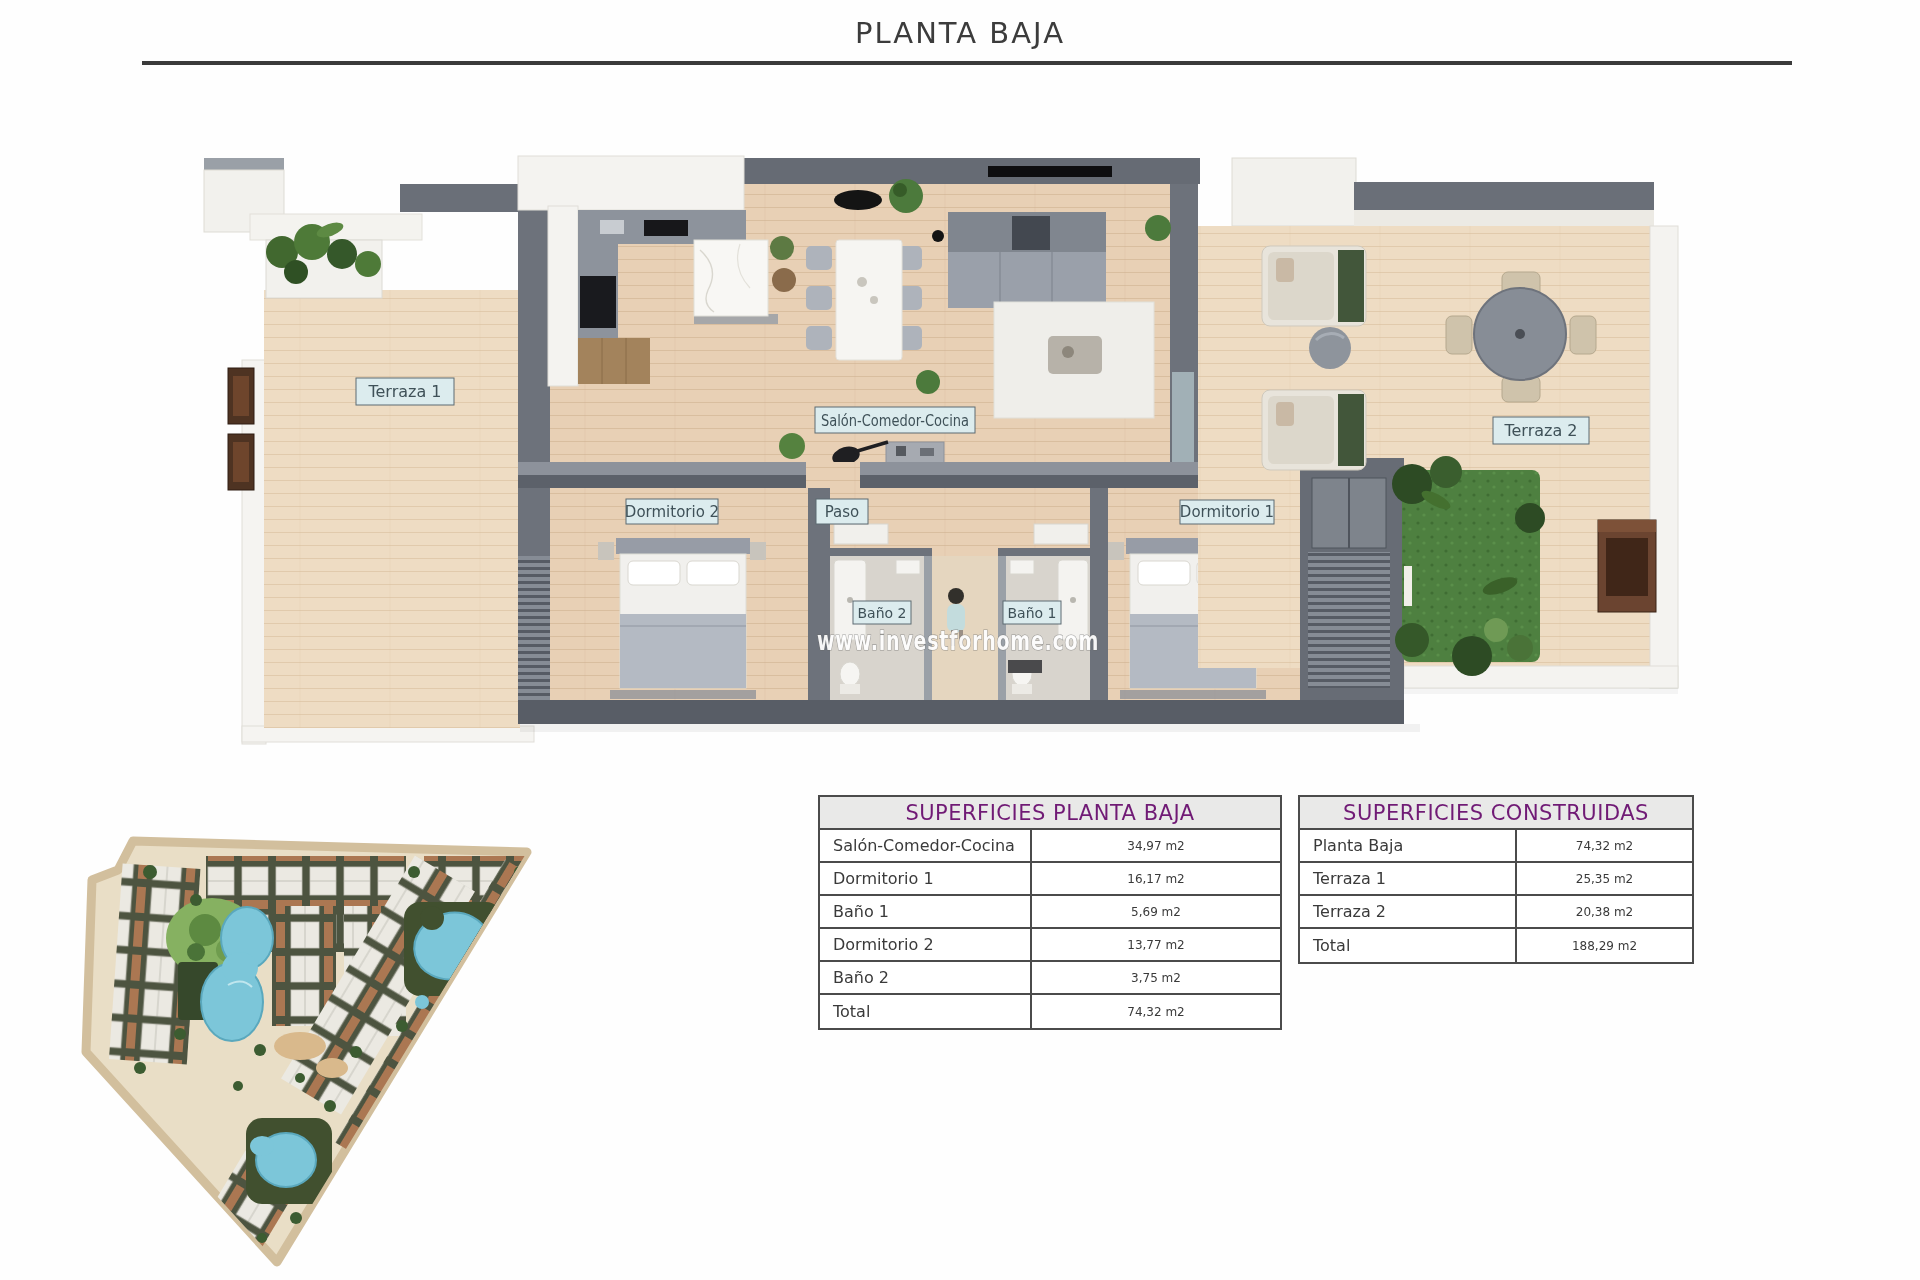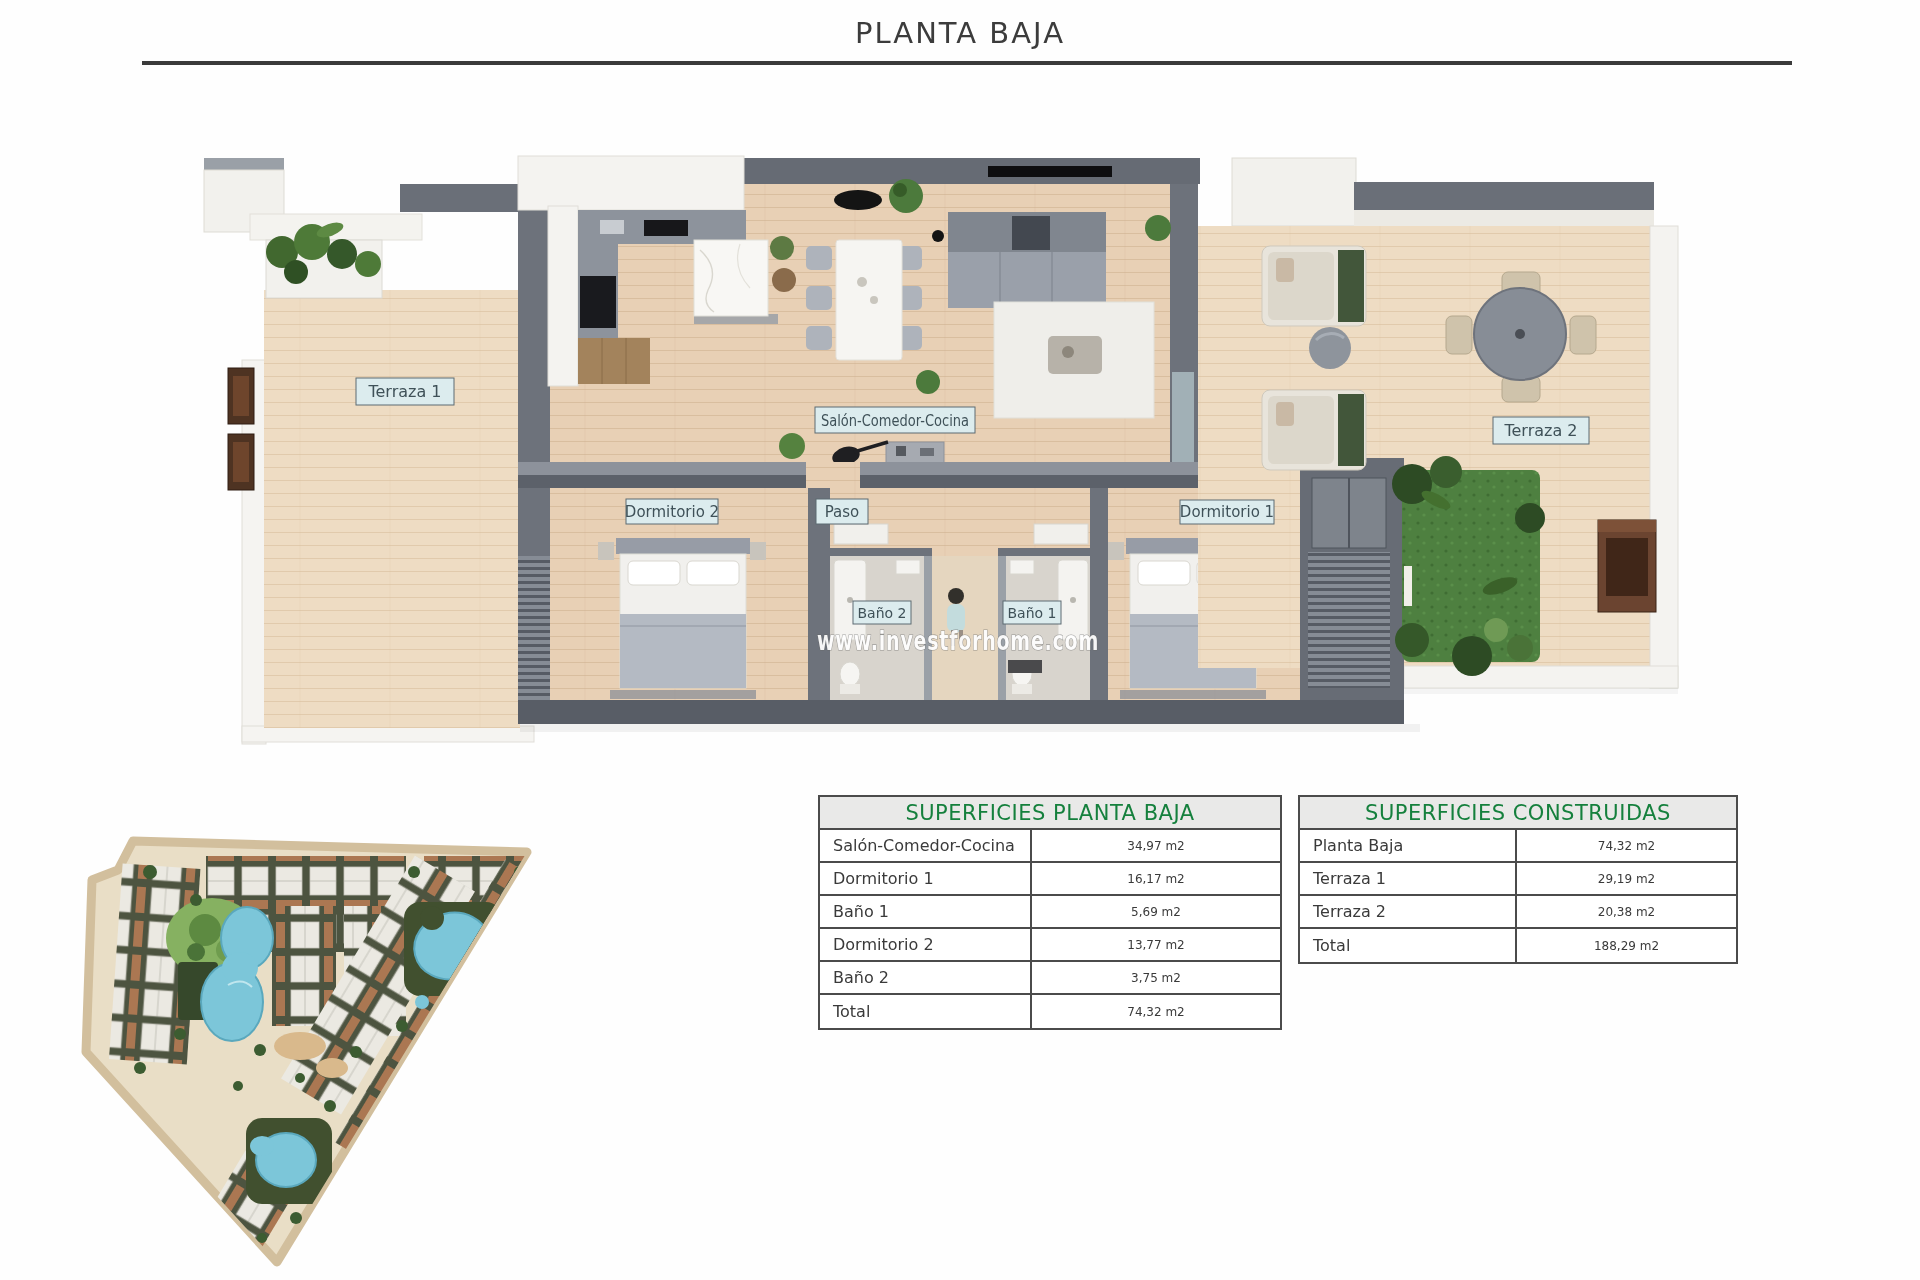--- a/index.html
+++ b/index.html
@@ -11,21 +11,21 @@
   html,body{background:#ffffff}
   #page{position:relative;width:1920px;height:1280px;background:#fefefe;overflow:hidden;
         font-family:"DejaVu Sans","Liberation Sans",sans-serif;}
   #plan-svg{position:absolute;left:0;top:0}
   .page-title{position:absolute;left:0;right:0;top:16px;text-align:center;
         font-size:29px;letter-spacing:2px;color:var(--title);font-weight:500}
   .title-rule{position:absolute;left:142px;top:61px;width:1650px;height:4px;background:#3b3b3b}
   .tbl{position:absolute;border:2.5px solid var(--line);background:#fff;color:#3a3a3a}
   .tbl-head{height:33px;background:#e9e9e8;border-bottom:2.5px solid var(--line);
         display:flex;align-items:center;justify-content:center;font-size:21px;
-        letter-spacing:.5px;color:#15803d;white-space:nowrap}
+        letter-spacing:.5px;color:#701a75;white-space:nowrap}
   .trow{display:flex;height:33px;border-bottom:2px solid var(--line)}
   .trow:last-child{border-bottom:none}
   .cl{border-right:2px solid var(--line);display:flex;align-items:center;
         padding-left:13px;font-size:16px;white-space:nowrap}
   .cv{flex:1;display:flex;align-items:center;justify-content:center;font-size:12px;white-space:nowrap}
   #t1 .cl{width:212px} #t2 .cl{width:217px}
   svg text{font-family:"DejaVu Sans","Liberation Sans",sans-serif}
   .room-label-text{fill:var(--label-text)}
 </style>
 </head>
@@ -434,29 +434,29 @@
     <div class="trow">
       <div class="cl">Baño 2</div>
       <div class="cv">3,75 m2</div>
     </div>
     <div class="trow">
       <div class="cl">Total</div>
       <div class="cv">74,32 m2</div>
     </div>
   </div>
 
-  <div class="tbl" id="t2" style="left:1298px;top:795px;width:440px">
+  <div class="tbl" id="t2" style="left:1298px;top:795px;width:396px">
     <div class="tbl-head">SUPERFICIES CONSTRUIDAS</div>
     <div class="trow">
       <div class="cl">Planta Baja</div>
       <div class="cv">74,32 m2</div>
     </div>
     <div class="trow">
       <div class="cl">Terraza 1</div>
-      <div class="cv">29,19 m2</div>
+      <div class="cv">25,35 m2</div>
     </div>
     <div class="trow">
       <div class="cl">Terraza 2</div>
       <div class="cv">20,38 m2</div>
     </div>
     <div class="trow">
       <div class="cl">Total</div>
       <div class="cv">188,29 m2</div>
     </div>
   </div>

